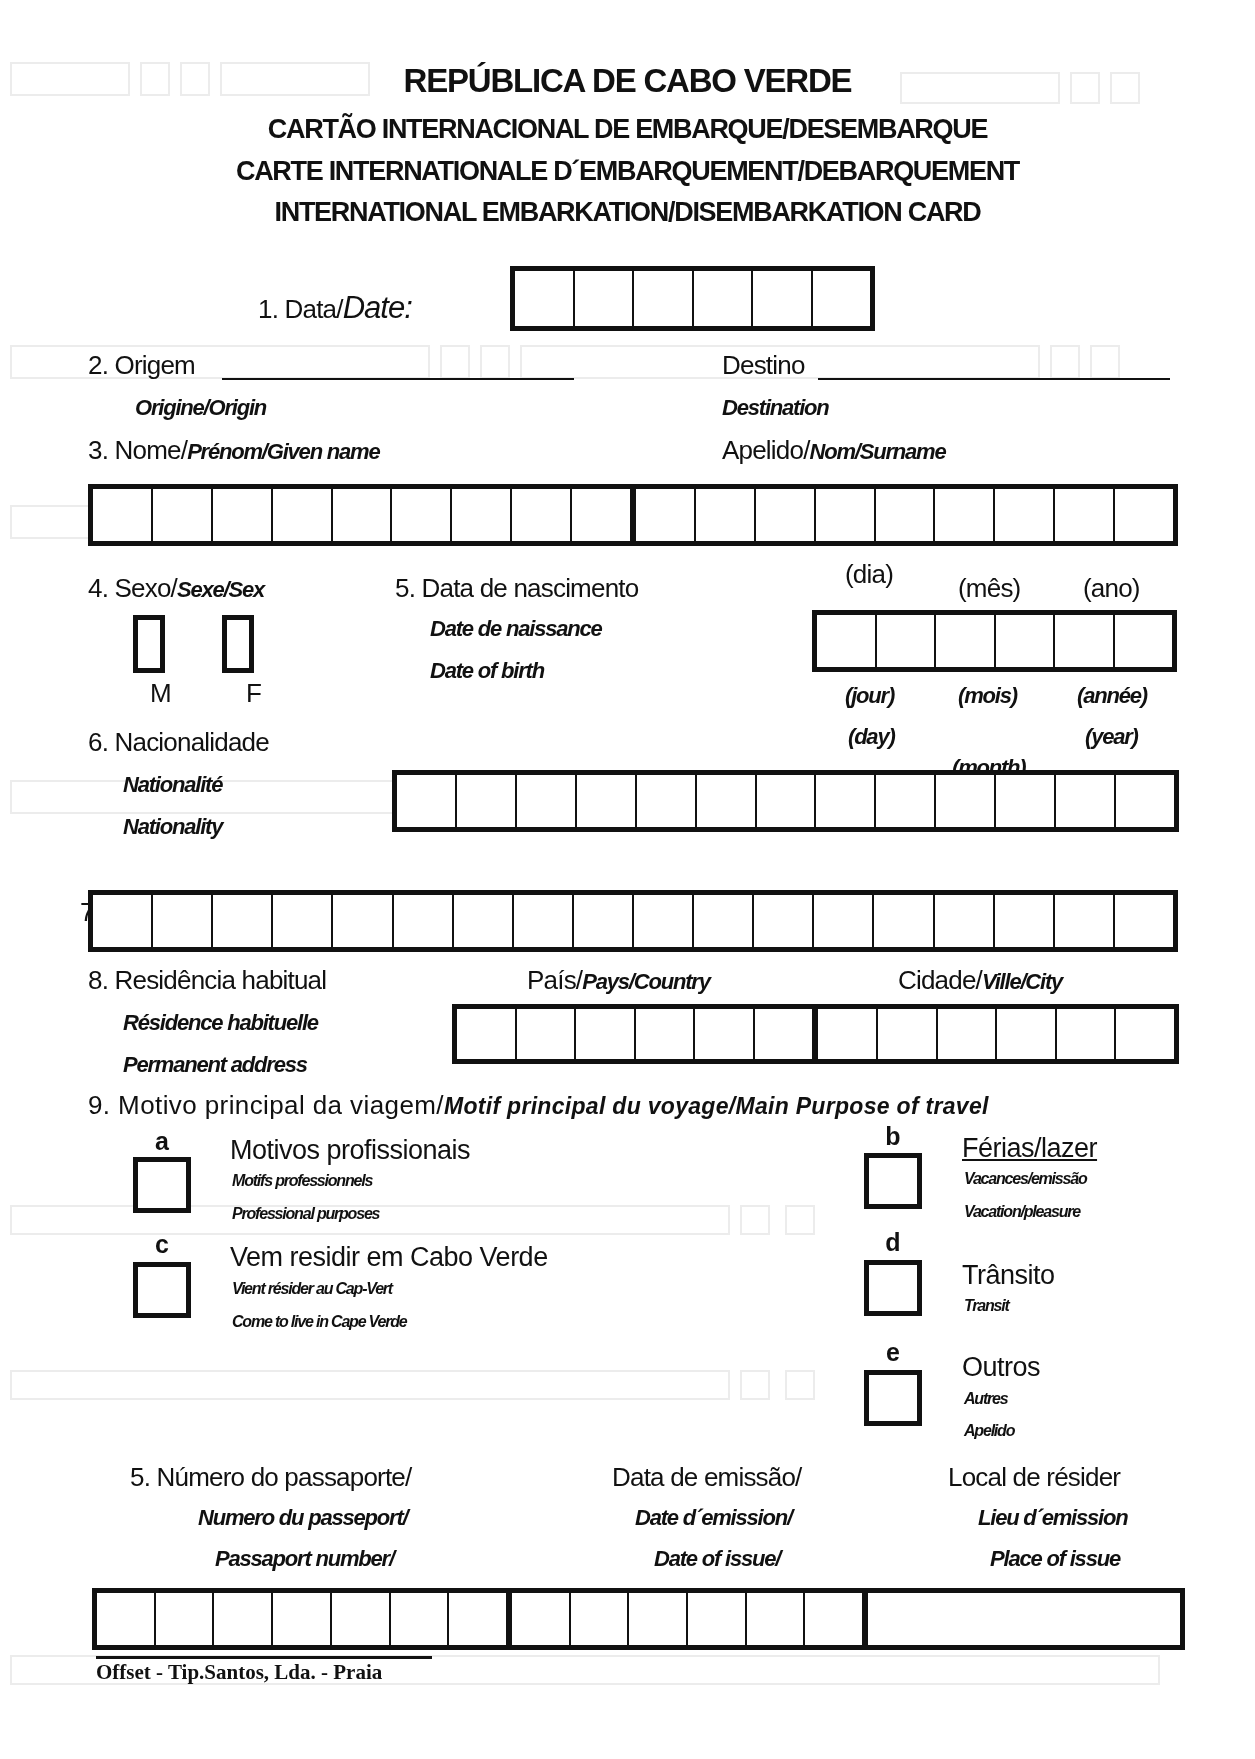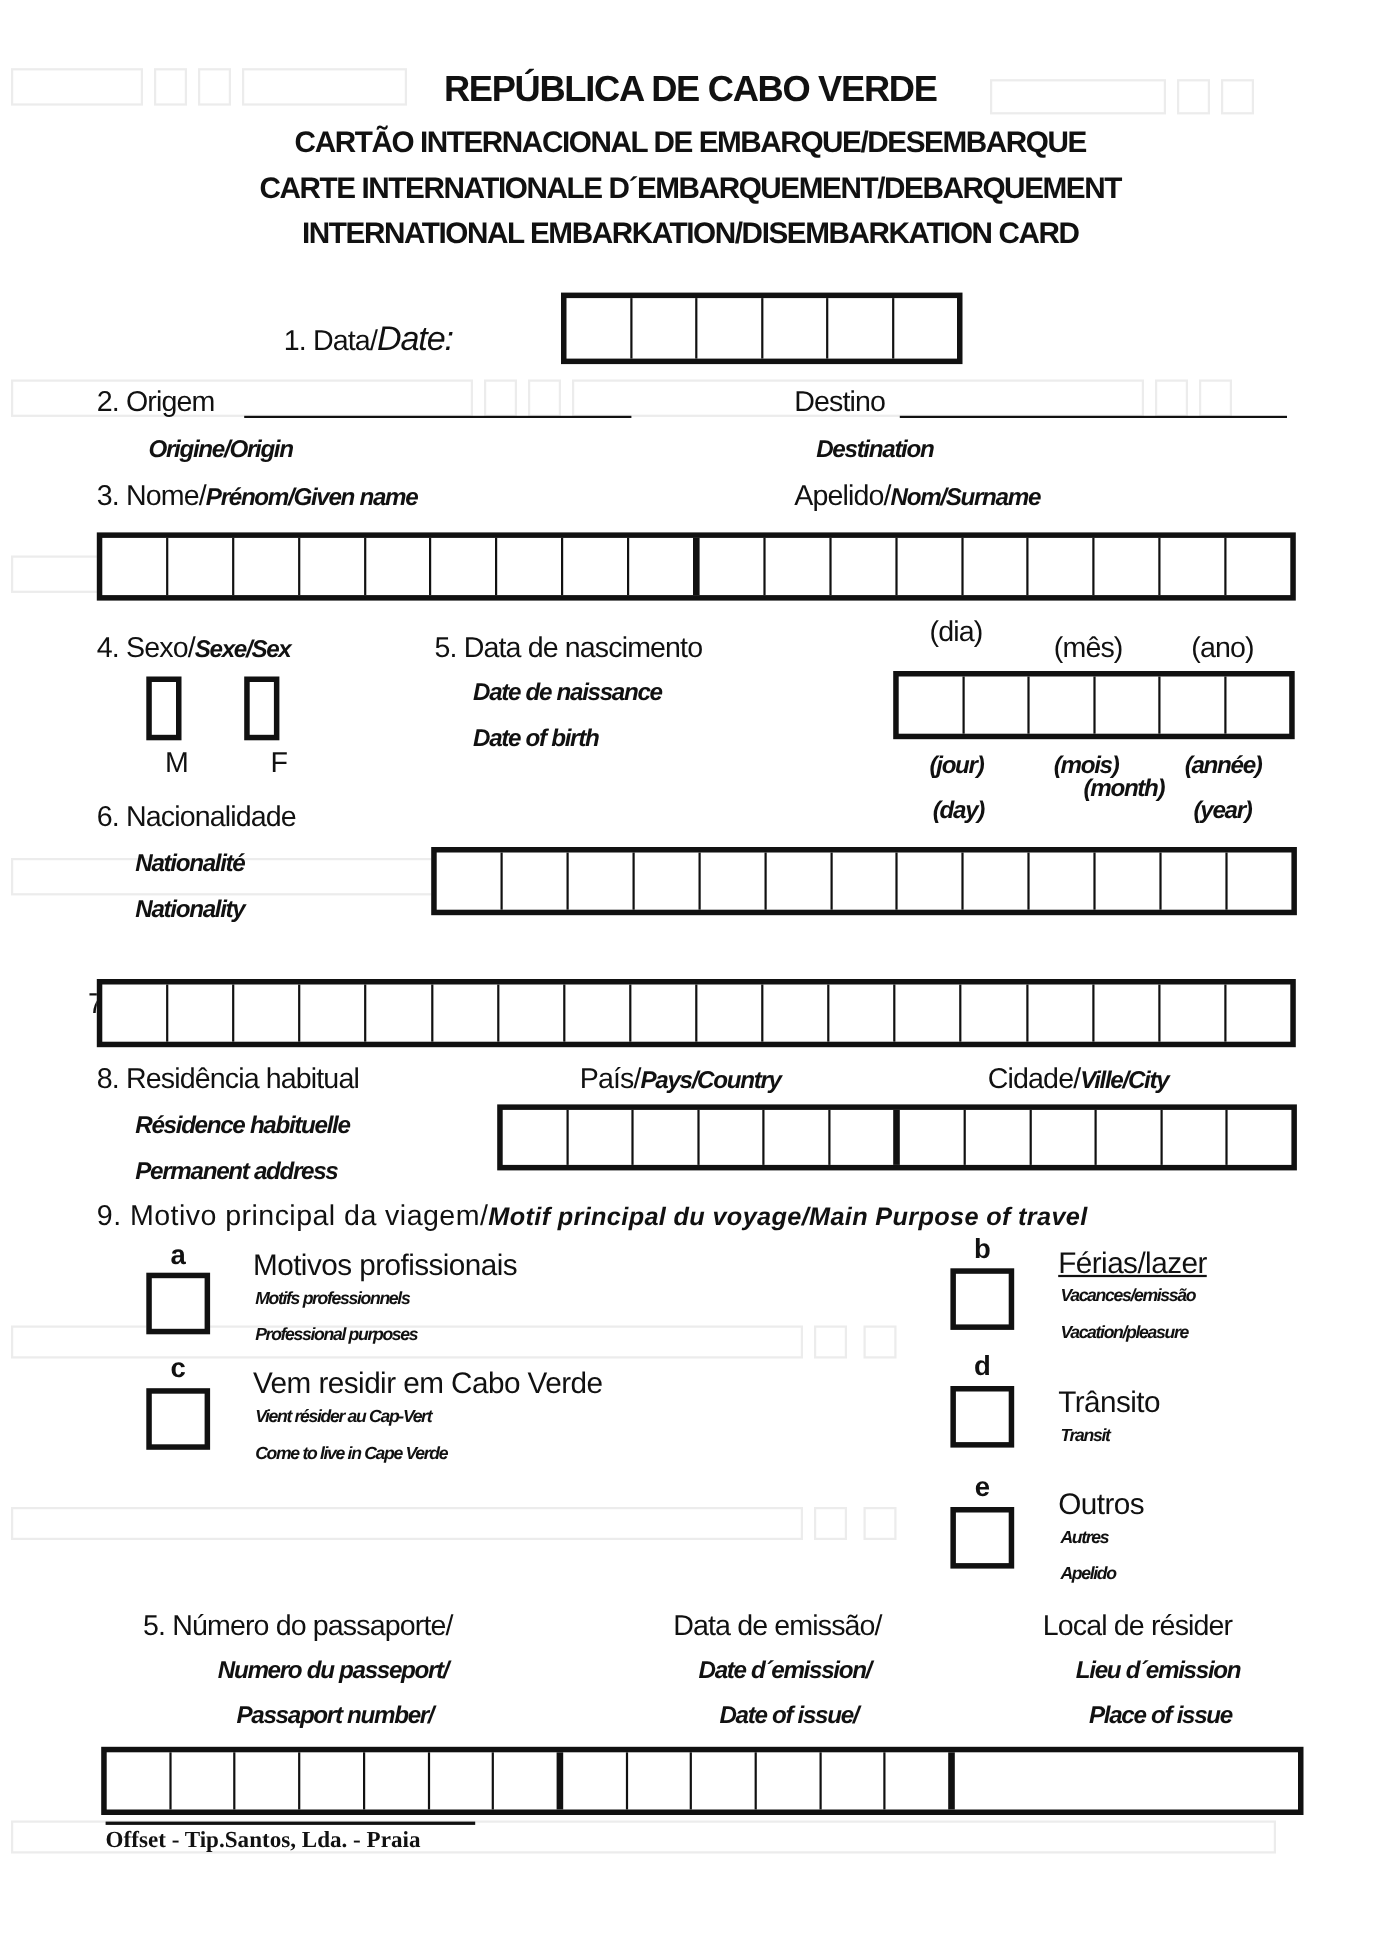--- a/index.html
+++ b/index.html
@@ -75,21 +75,21 @@
 
 <div class="abs lbl" style="left:88px;top:350px;">
   <span>2.</span>
   <span>Origem</span>
 </div>
 <div class="uline" style="left:222px;top:378px;width:352px;"></div>
 <div class="abs sub" style="left:135px;top:395px;">Origine/Origin</div>
 
 <div class="abs lbl" style="left:722px;top:350px;">Destino</div>
 <div class="uline" style="left:818px;top:378px;width:352px;"></div>
-<div class="abs sub" style="left:742px;top:395px;">Destination</div>
+<div class="abs sub" style="left:722px;top:395px;">Destination</div>
 
 <div class="abs lbl" style="left:88px;top:435px;">
   <span>3.</span>
   <span>Nome/</span><span class="sub">Prénom/Given name</span>
 </div>
 <div class="abs lbl" style="left:722px;top:435px;">
   <span>Apelido/</span><span class="sub">Nom/Surname</span>
 </div>
 <div class="boxrow" style="left:88px;top:484px;width:1090px;height:62px;">
   <div class="cell"></div>
@@ -136,21 +136,21 @@
     <div class="cell"></div>
     <div class="cell"></div>
     <div class="cell"></div>
     <div class="cell"></div>
     <div class="cell"></div>
 </div>
 <div class="abs sub" style="left:845px;top:683px;">(jour)</div>
 <div class="abs sub" style="left:958px;top:683px;">(mois)</div>
 <div class="abs sub" style="left:1077px;top:683px;">(année)</div>
 <div class="abs sub" style="left:848px;top:724px;">(day)</div>
-<div class="abs sub" style="left:952px;top:704px;margin-left:33px;">(month)</div>
+<div class="abs sub" style="left:952px;top:755px;">(month)</div>
 <div class="abs sub" style="left:1085px;top:724px;">(year)</div>
 
 <div class="abs lbl" style="left:88px;top:727px;">
   <span>6.</span>
   <span>Nacionalidade</span>
 </div>
 <div class="abs sub" style="left:123px;top:772px;">Nationalité</div>
 <div class="abs sub" style="left:123px;top:814px;">Nationality</div>
 <div class="boxrow" style="left:392px;top:770px;width:787px;height:62px;">
   <div class="cell"></div>

